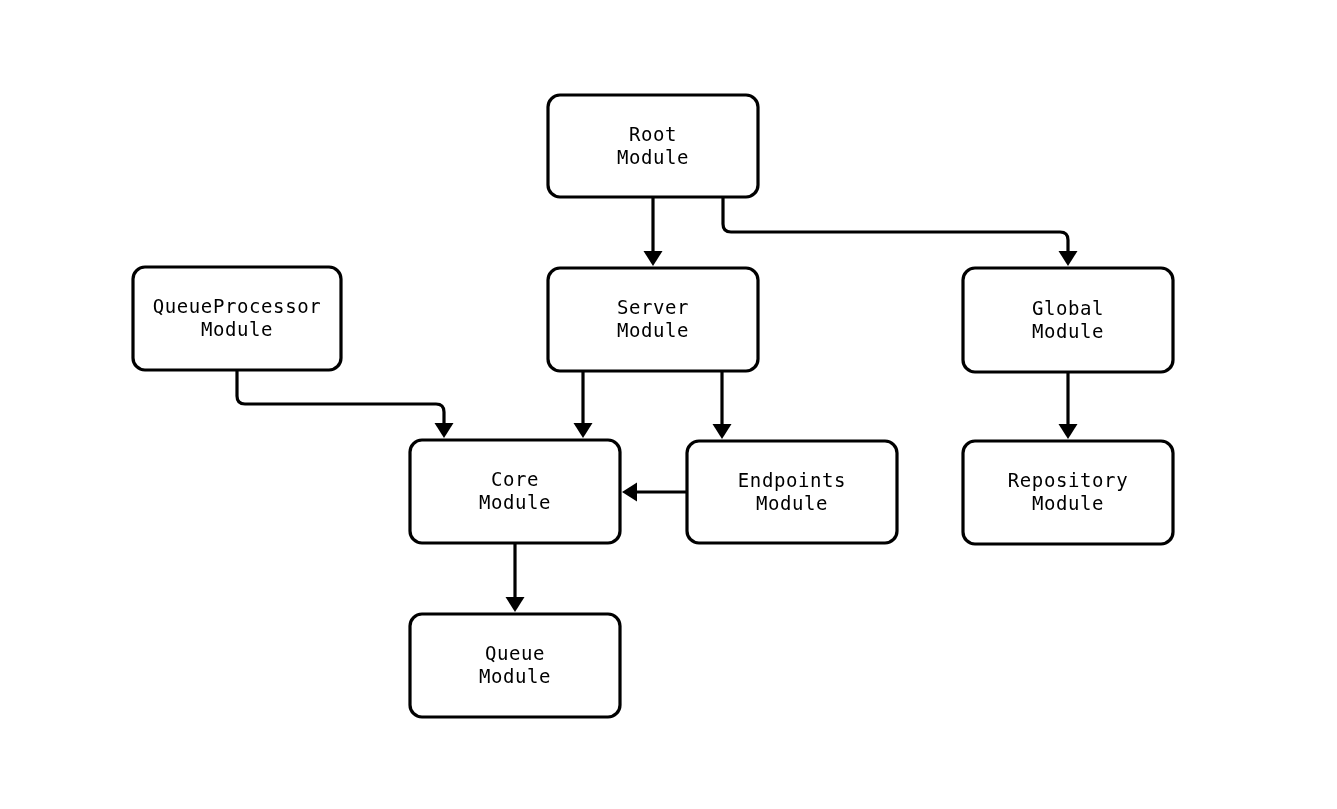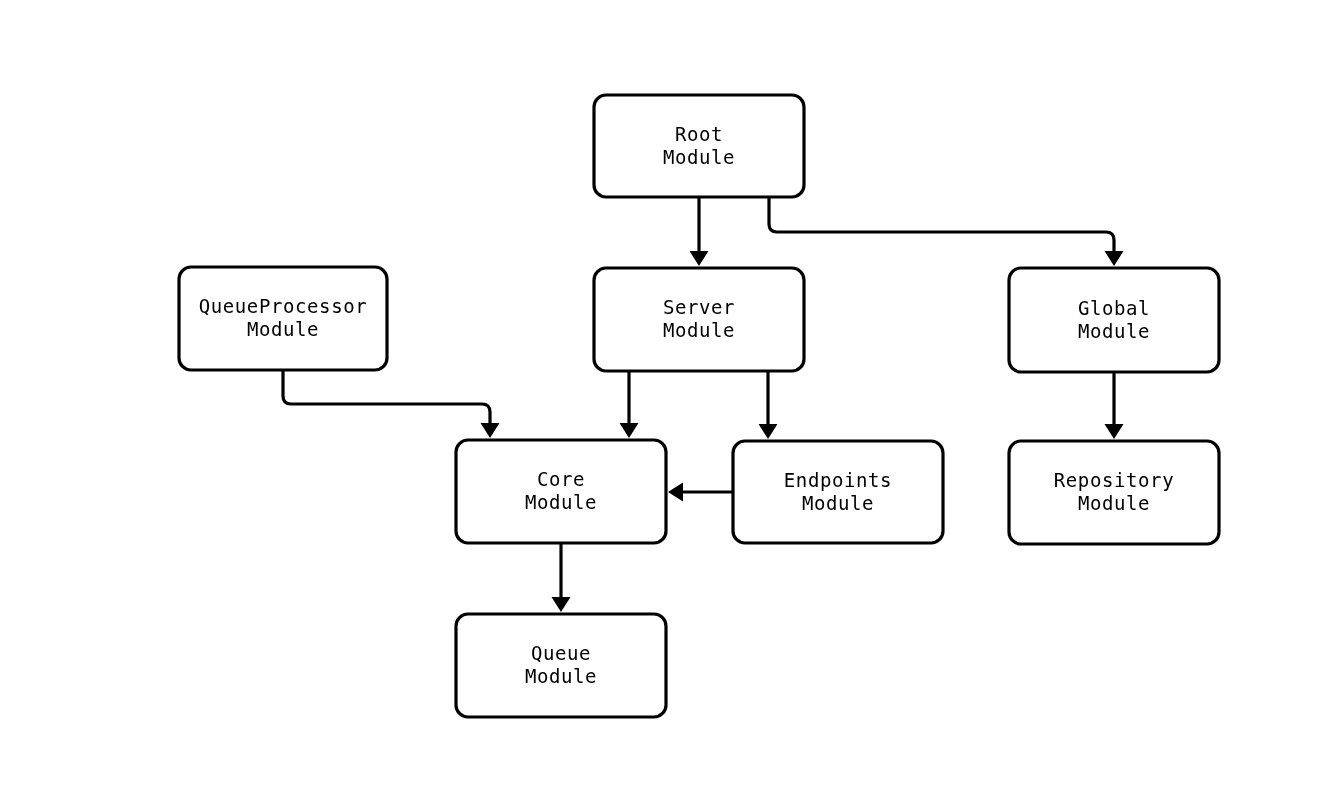--- a/index.html
+++ b/index.html
@@ -12,21 +12,20 @@
     width: 1337px;
     height: 809px;
     font-family: "DejaVu Sans Mono", "Liberation Mono", monospace;
     overflow: hidden;
   }
   #diagram-root {
     position: relative;
     width: 1071px;
     height: 809px;
     background: #ffffff;
-    margin-left: 46px;
   }
   svg#diagram-canvas {
     display: block;
     width: 1337px;
     height: 809px;
   }
   .node-box {
     fill: #ffffff;
     stroke: #000000;
     stroke-width: 3.2;

